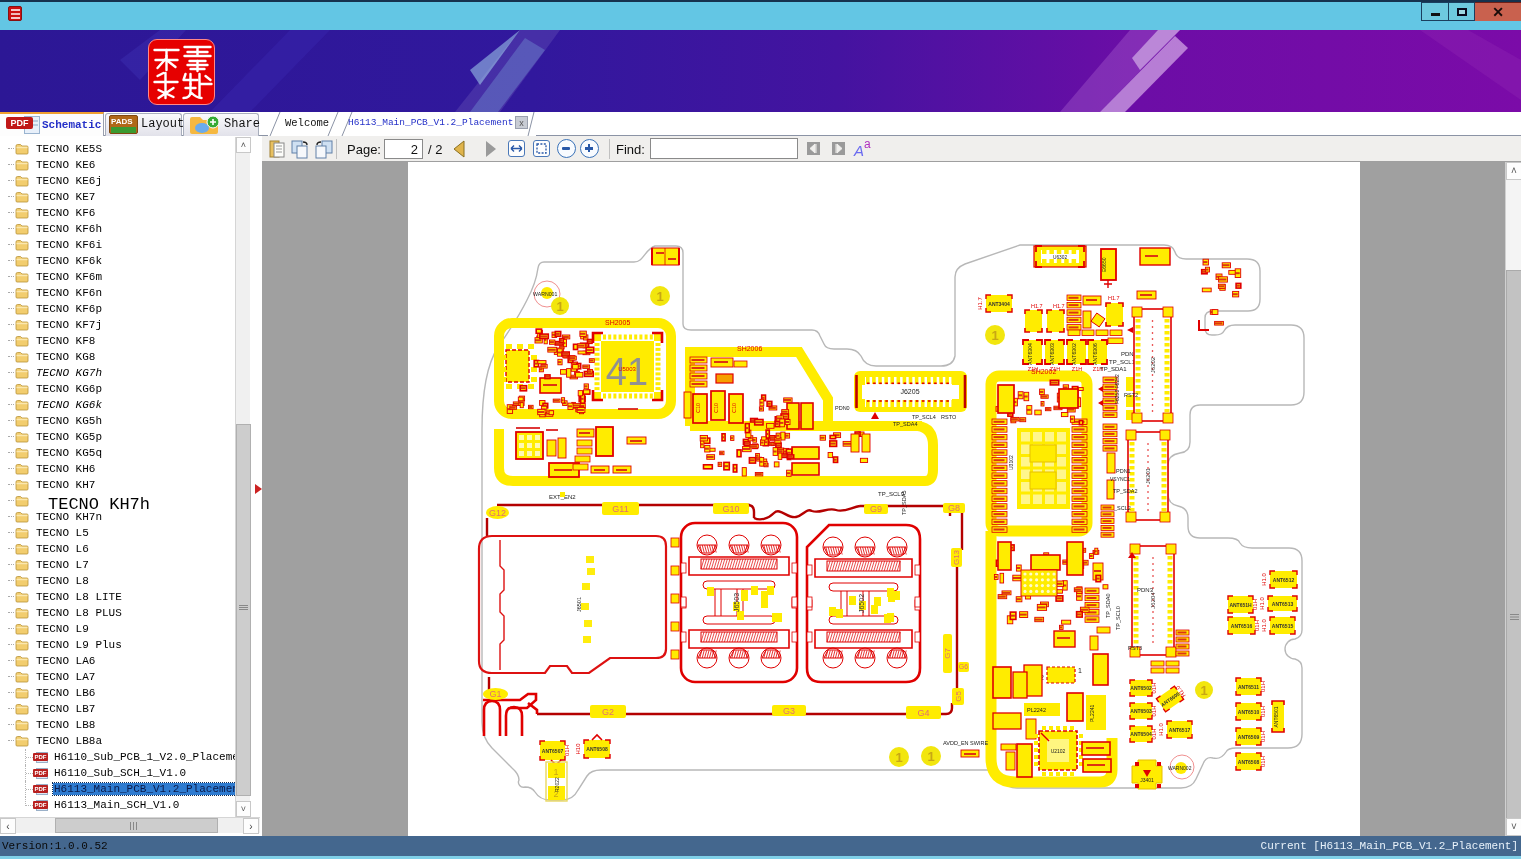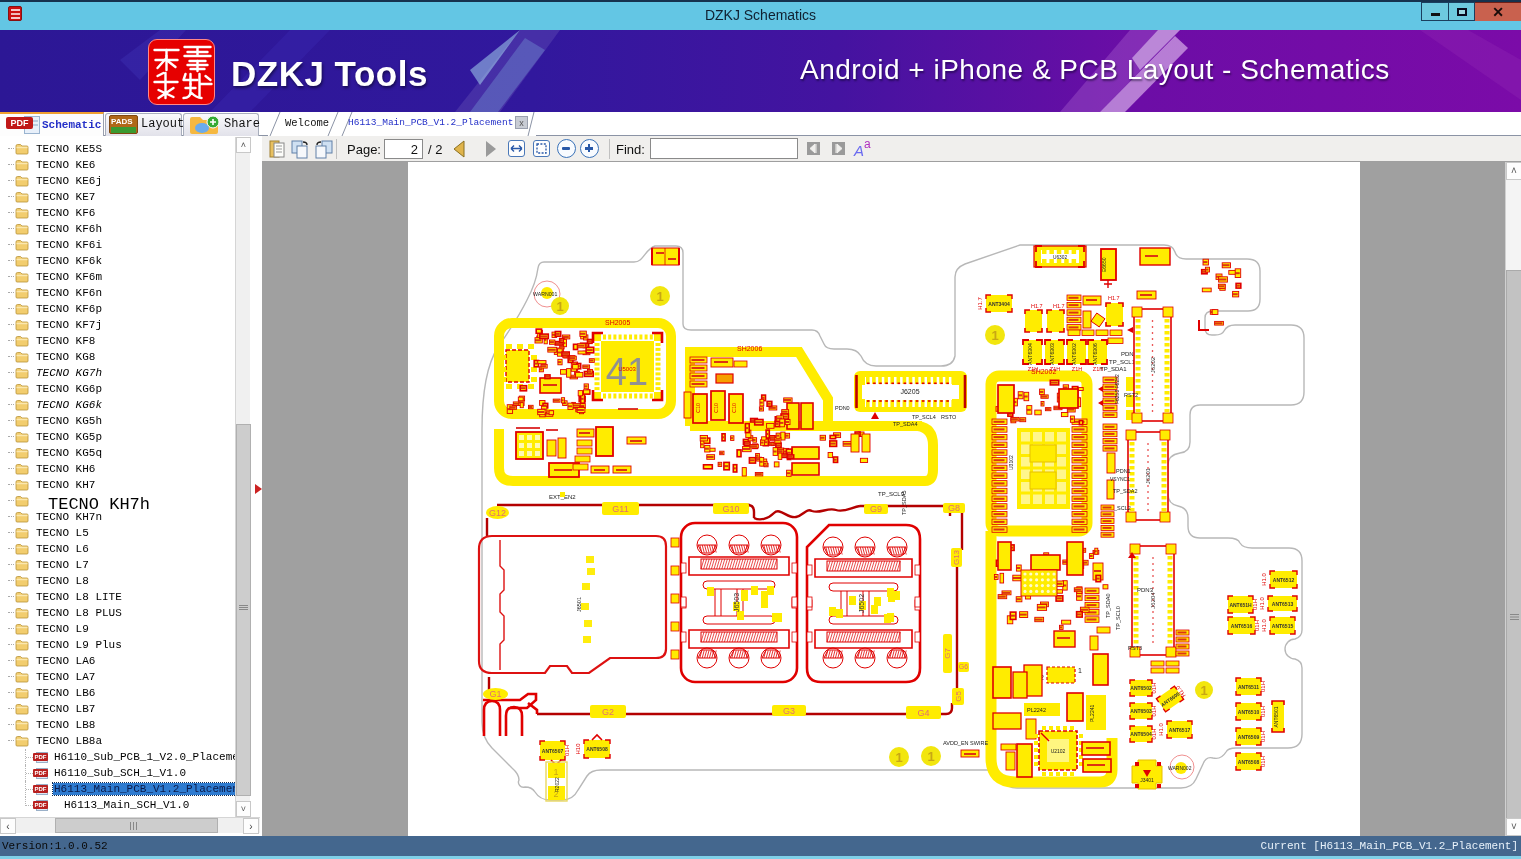--- a/index.html
+++ b/index.html
@@ -8,21 +8,20 @@
 </style></head><body>
 
 <div class="abs" style="left:0;top:0;width:1521px;height:30px;background:#63c6e4;border-top:2px solid #16324e;">
 
   <div class="abs" style="left:8px;top:4px;width:14px;height:15px;background:#cc1111;border-radius:2px;border:1px solid #881111;">
     <div class="abs" style="left:2px;top:2px;width:9px;height:2px;background:#f5c9c9;"></div>
     <div class="abs" style="left:2px;top:6px;width:9px;height:2px;background:#f0bcbc;"></div>
     <div class="abs" style="left:2px;top:10px;width:9px;height:2px;background:#f5c9c9;"></div>
   </div>
 
-  <div class="abs" style="left:0;top:5px;width:1521px;text-align:center;font-size:14px;color:#102030;">DZKJ Schematics</div>
 
   <div class="abs" style="left:1421px;top:0px;width:28px;height:19px;background:#6ecadf;border:1px solid #1b3f5e;">
     <div class="abs" style="left:9px;top:10px;width:9px;height:3px;background:#111;"></div>
   </div>
 
   <div class="abs" style="left:1448px;top:0px;width:27px;height:19px;background:#6ecadf;border:1px solid #1b3f5e;">
     <div class="abs" style="left:8px;top:5px;width:10px;height:8px;border:2px solid #0a0a1e;background:#9fd8e2;"></div>
   </div>
 
   <div class="abs" style="left:1475px;top:0px;width:46px;height:19px;background:#c9614e;border-top:1px solid #6e1f17;">
@@ -56,23 +55,21 @@
         <path d="M35 7 H61 M38 12 H58 M35 16 H61 M40 21 H56 M48 7 V16"></path>
         <path d="M38 25 H58 M41 29 H55 M48 21 V31"></path>
         <path d="M8 36 L14 33 M5 42 H28 M16 33 V58 M9 50 L24 57 M24 48 L9 58"></path>
         <path d="M34 40 H48 M41 34 V44 M36 34 L34 40"></path>
         <path d="M50 34 V56 M50 44 H62 M56 36 L61 40"></path>
         <path d="M36 48 H46 M41 44 V52 Q41 58 34 58 M41 52 Q47 58 52 58"></path>
       </g>
     </svg>
   </div>
 
-  <div class="abs" style="left:231px;top:24px;font-size:35px;font-weight:bold;color:#ffffff;letter-spacing:0.5px;text-shadow:1px 2px 3px rgba(0,0,20,0.55);font-family:'Liberation Sans',sans-serif;">DZKJ Tools</div>
-
-  <div class="abs" style="left:800px;top:24px;font-size:28px;color:#ffffff;letter-spacing:0.5px;text-shadow:1px 2px 2px rgba(0,0,20,0.45);">Android + iPhone &amp; PCB Layout - Schematics</div>
+
 </div>
 
 <div class="abs" style="left:0;top:112px;width:1521px;height:24px;background:#ffffff;border-bottom:1px solid #8b93a5;">
 
   <div class="abs" style="left:0;top:0;width:104px;height:24px;background:#fdfdfd;border-top:2px solid #f0a030;border-right:1px solid #9aa0ae;">
 
     <div class="abs" style="left:24px;top:2px;width:16px;height:18px;background:#e8f0fa;border:1px solid #9ab4d0;"></div>
     <div class="abs" style="left:25px;top:6px;width:13px;height:2px;background:#b8cce0;"></div>
     <div class="abs" style="left:25px;top:10px;width:13px;height:2px;background:#b8cce0;"></div>
     <div class="abs" style="left:6px;top:3px;width:27px;height:12px;background:#c01818;border-radius:2px;color:#fff;font-size:9px;font-weight:bold;text-align:center;line-height:12px;">PDF</div>
@@ -514,21 +511,21 @@
 <div class="abs" style="left:26px;top:8px;width:7px;height:1px;border-top:1px dotted #b5b5b5;"></div>
 <div class="abs" style="left:36px;top:3px;width:12px;height:11px;background:#dfe9f5;border:1px solid #9ab0c8;"></div>
 <div class="abs" style="left:33px;top:4px;width:15px;height:8px;background:#b82020;border-radius:1px;color:#fff;font-size:6px;font-weight:bold;text-align:center;line-height:8px;">PDF</div>
 <div class="abs mono" style="left:53px;top:2px;font-size:11px;color:#0a1a4a;background:#2e7bd0;outline:1px dotted #0a2a55;padding:0 1px;">H6113_Main_PCB_V1.2_Placement</div>
 </div>
 <div class="abs" style="left:0;top:661px;width:250px;height:16px;">
 <div class="abs" style="left:25px;top:0px;width:1px;height:9px;border-left:1px dotted #b5b5b5;"></div>
 <div class="abs" style="left:26px;top:8px;width:7px;height:1px;border-top:1px dotted #b5b5b5;"></div>
 <div class="abs" style="left:36px;top:3px;width:12px;height:11px;background:#dfe9f5;border:1px solid #9ab0c8;"></div>
 <div class="abs" style="left:33px;top:4px;width:15px;height:8px;background:#b82020;border-radius:1px;color:#fff;font-size:6px;font-weight:bold;text-align:center;line-height:8px;">PDF</div>
-<div class="abs mono" style="left:53px;top:2px;font-size:11px;color:#000;padding:0 1px;margin-left:10px;">H6113_Main_SCH_V1.0</div>
+<div class="abs mono" style="left:53px;top:2px;font-size:11px;color:#000;padding:0 1px;">H6113_Main_SCH_V1.0</div>
 </div>
 </div>
 
 <div class="abs" style="left:235px;top:137px;width:15px;height:680px;background:#f0f0f0;border-left:1px solid #d5d5d5;">
   <div class="abs" style="left:0;top:0;width:15px;height:16px;background:#fdfdfd;border:1px solid #c8c8c8;text-align:center;font-size:9px;color:#555;line-height:15px;">˄</div>
   <div class="abs" style="left:0px;top:287px;width:15px;height:372px;background:#cdcdcd;border:1px solid #b0b0b0;"></div>
   <div class="abs" style="left:3px;top:468px;width:9px;height:1px;background:#888;box-shadow:0 2px 0 #888,0 4px 0 #888;"></div>
   <div class="abs" style="left:0;top:664px;width:15px;height:16px;background:#fdfdfd;border:1px solid #c8c8c8;text-align:center;font-size:9px;color:#555;line-height:15px;">˅</div>
 </div>
 

